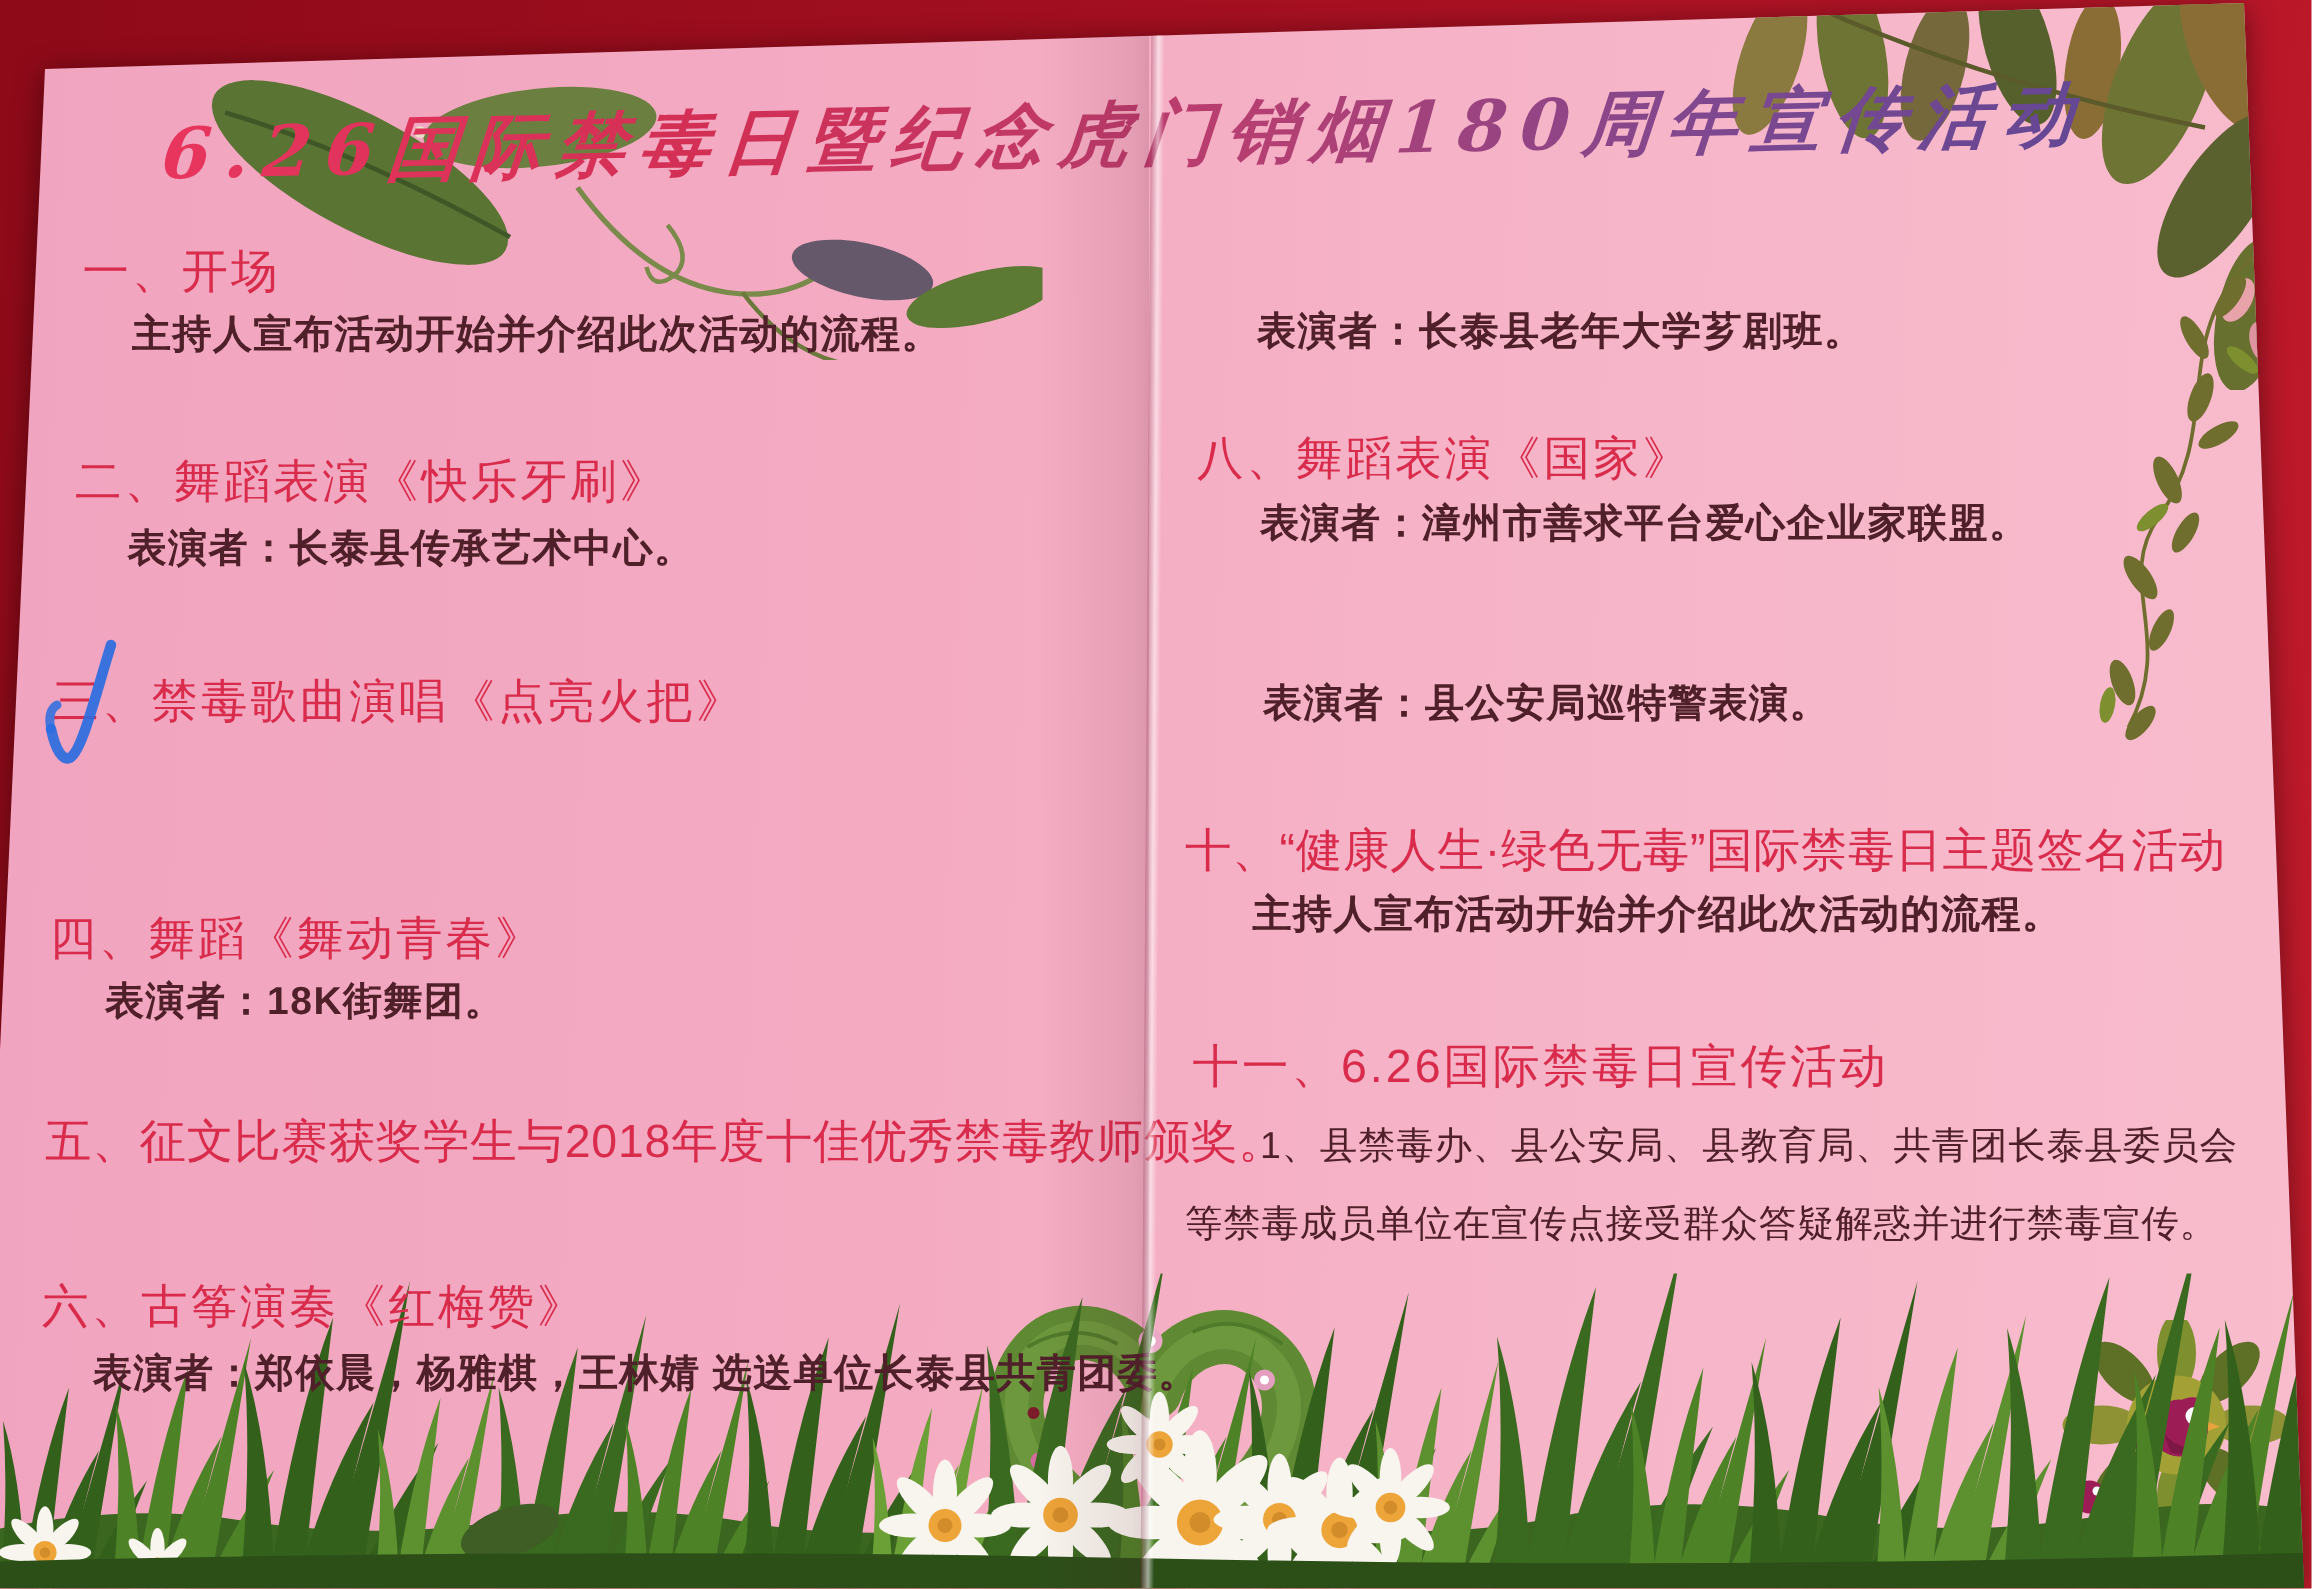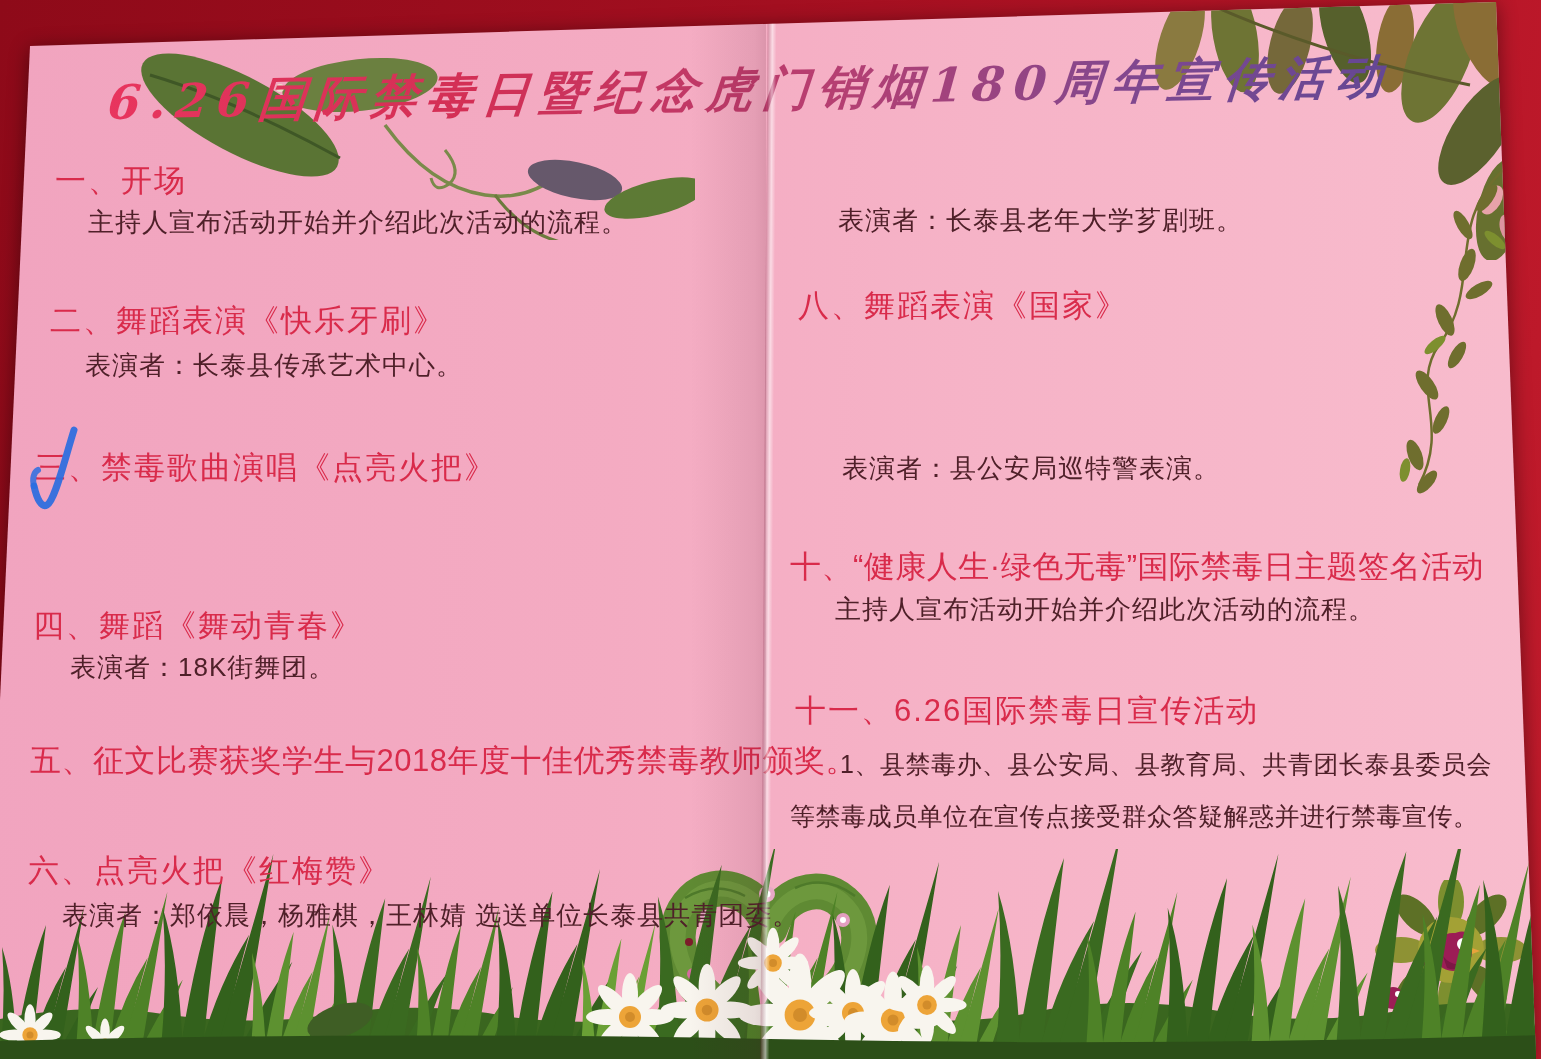--- a/index.html
+++ b/index.html
@@ -22,21 +22,21 @@
   .title{
     position:absolute;left:108px;top:58px;width:1330px;z-index:3;
     font-size:47px;font-weight:700;font-style:italic;letter-spacing:9px;white-space:nowrap;
     font-family:"DejaVu Serif","Liberation Serif",serif;
     background:linear-gradient(90deg,#e8355e 0%,#d22f55 28%,#b53f72 55%,#7e4890 78%,#5f4795 100%);
     -webkit-background-clip:text;background-clip:text;color:transparent;
     transform:rotate(-1.2deg) skewX(-6deg);
   }
   .h{position:absolute;z-index:3;font-size:31px;font-weight:400;letter-spacing:2px;color:#d92b4b;white-space:nowrap;}
   .h.wide{letter-spacing:0.5px;}
-  .s{position:absolute;z-index:3;font-size:26px;font-weight:400;letter-spacing:1px;color:#4f2029;white-space:nowrap;}
+  .s{position:absolute;z-index:3;font-size:26px;font-weight:700;letter-spacing:1px;color:#4f2029;white-space:nowrap;}
   .para{position:absolute;z-index:3;font-size:25px;font-weight:400;letter-spacing:.5px;color:#4f2029;
     width:716px;line-height:52px;text-indent:2em;white-space:normal;}
   .deco{position:absolute;z-index:1;}
   .grass{position:absolute;z-index:2;left:0;top:849px;}
   .check{position:absolute;z-index:5;}
 </style>
 </head>
 <body>
 
 <div class="paper-wrap">
@@ -216,26 +216,27 @@
     <div class="h" style="left:50px;top:300px">二、舞蹈表演《快乐牙刷》</div>
     <div class="s" style="left:85px;top:348px">表演者：长泰县传承艺术中心。</div>
 
     <div class="h" style="left:35px;top:447px">三、禁毒歌曲演唱《点亮火把》</div>
 
     <div class="h" style="left:33px;top:605px">四、舞蹈《舞动青春》</div>
     <div class="s" style="left:70px;top:650px">表演者：18K街舞团。</div>
 
     <div class="h wide" style="left:30px;top:740px">五、征文比赛获奖学生与2018年度十佳优秀禁毒教师颁奖。</div>
 
-    <div class="h" style="left:28px;top:850px">六、点亮火把《红梅赞》</div>
+    <div class="h" style="left:28px;top:850px">六、古筝演奏《红梅赞》</div>
     <div class="s" style="left:62px;top:898px">表演者：郑依晨，杨雅棋，王林婧 选送单位长泰县共青团委。</div>
 
     <div class="s" style="left:838px;top:203px">表演者：长泰县老年大学芗剧班。</div>
 
     <div class="h" style="left:798px;top:285px">八、舞蹈表演《国家》</div>
+    <div class="s" style="left:840px;top:331px">表演者：漳州市善求平台爱心企业家联盟。</div>
 
     <div class="s" style="left:842px;top:451px">表演者：县公安局巡特警表演。</div>
 
     <div class="h wide" style="left:790px;top:546px">十、“健康人生·绿色无毒”国际禁毒日主题签名活动</div>
     <div class="s" style="left:835px;top:592px">主持人宣布活动开始并介绍此次活动的流程。</div>
 
     <div class="h" style="left:795px;top:690px">十一、6.26国际禁毒日宣传活动</div>
     <div class="para" style="left:790px;top:738px">1、县禁毒办、县公安局、县教育局、共青团长泰县委员会等禁毒成员单位在宣传点接受群众答疑解惑并进行禁毒宣传。</div>
 
     <svg class="check" style="left:20px;top:426px" width="80" height="95" viewBox="0 0 80 95">

